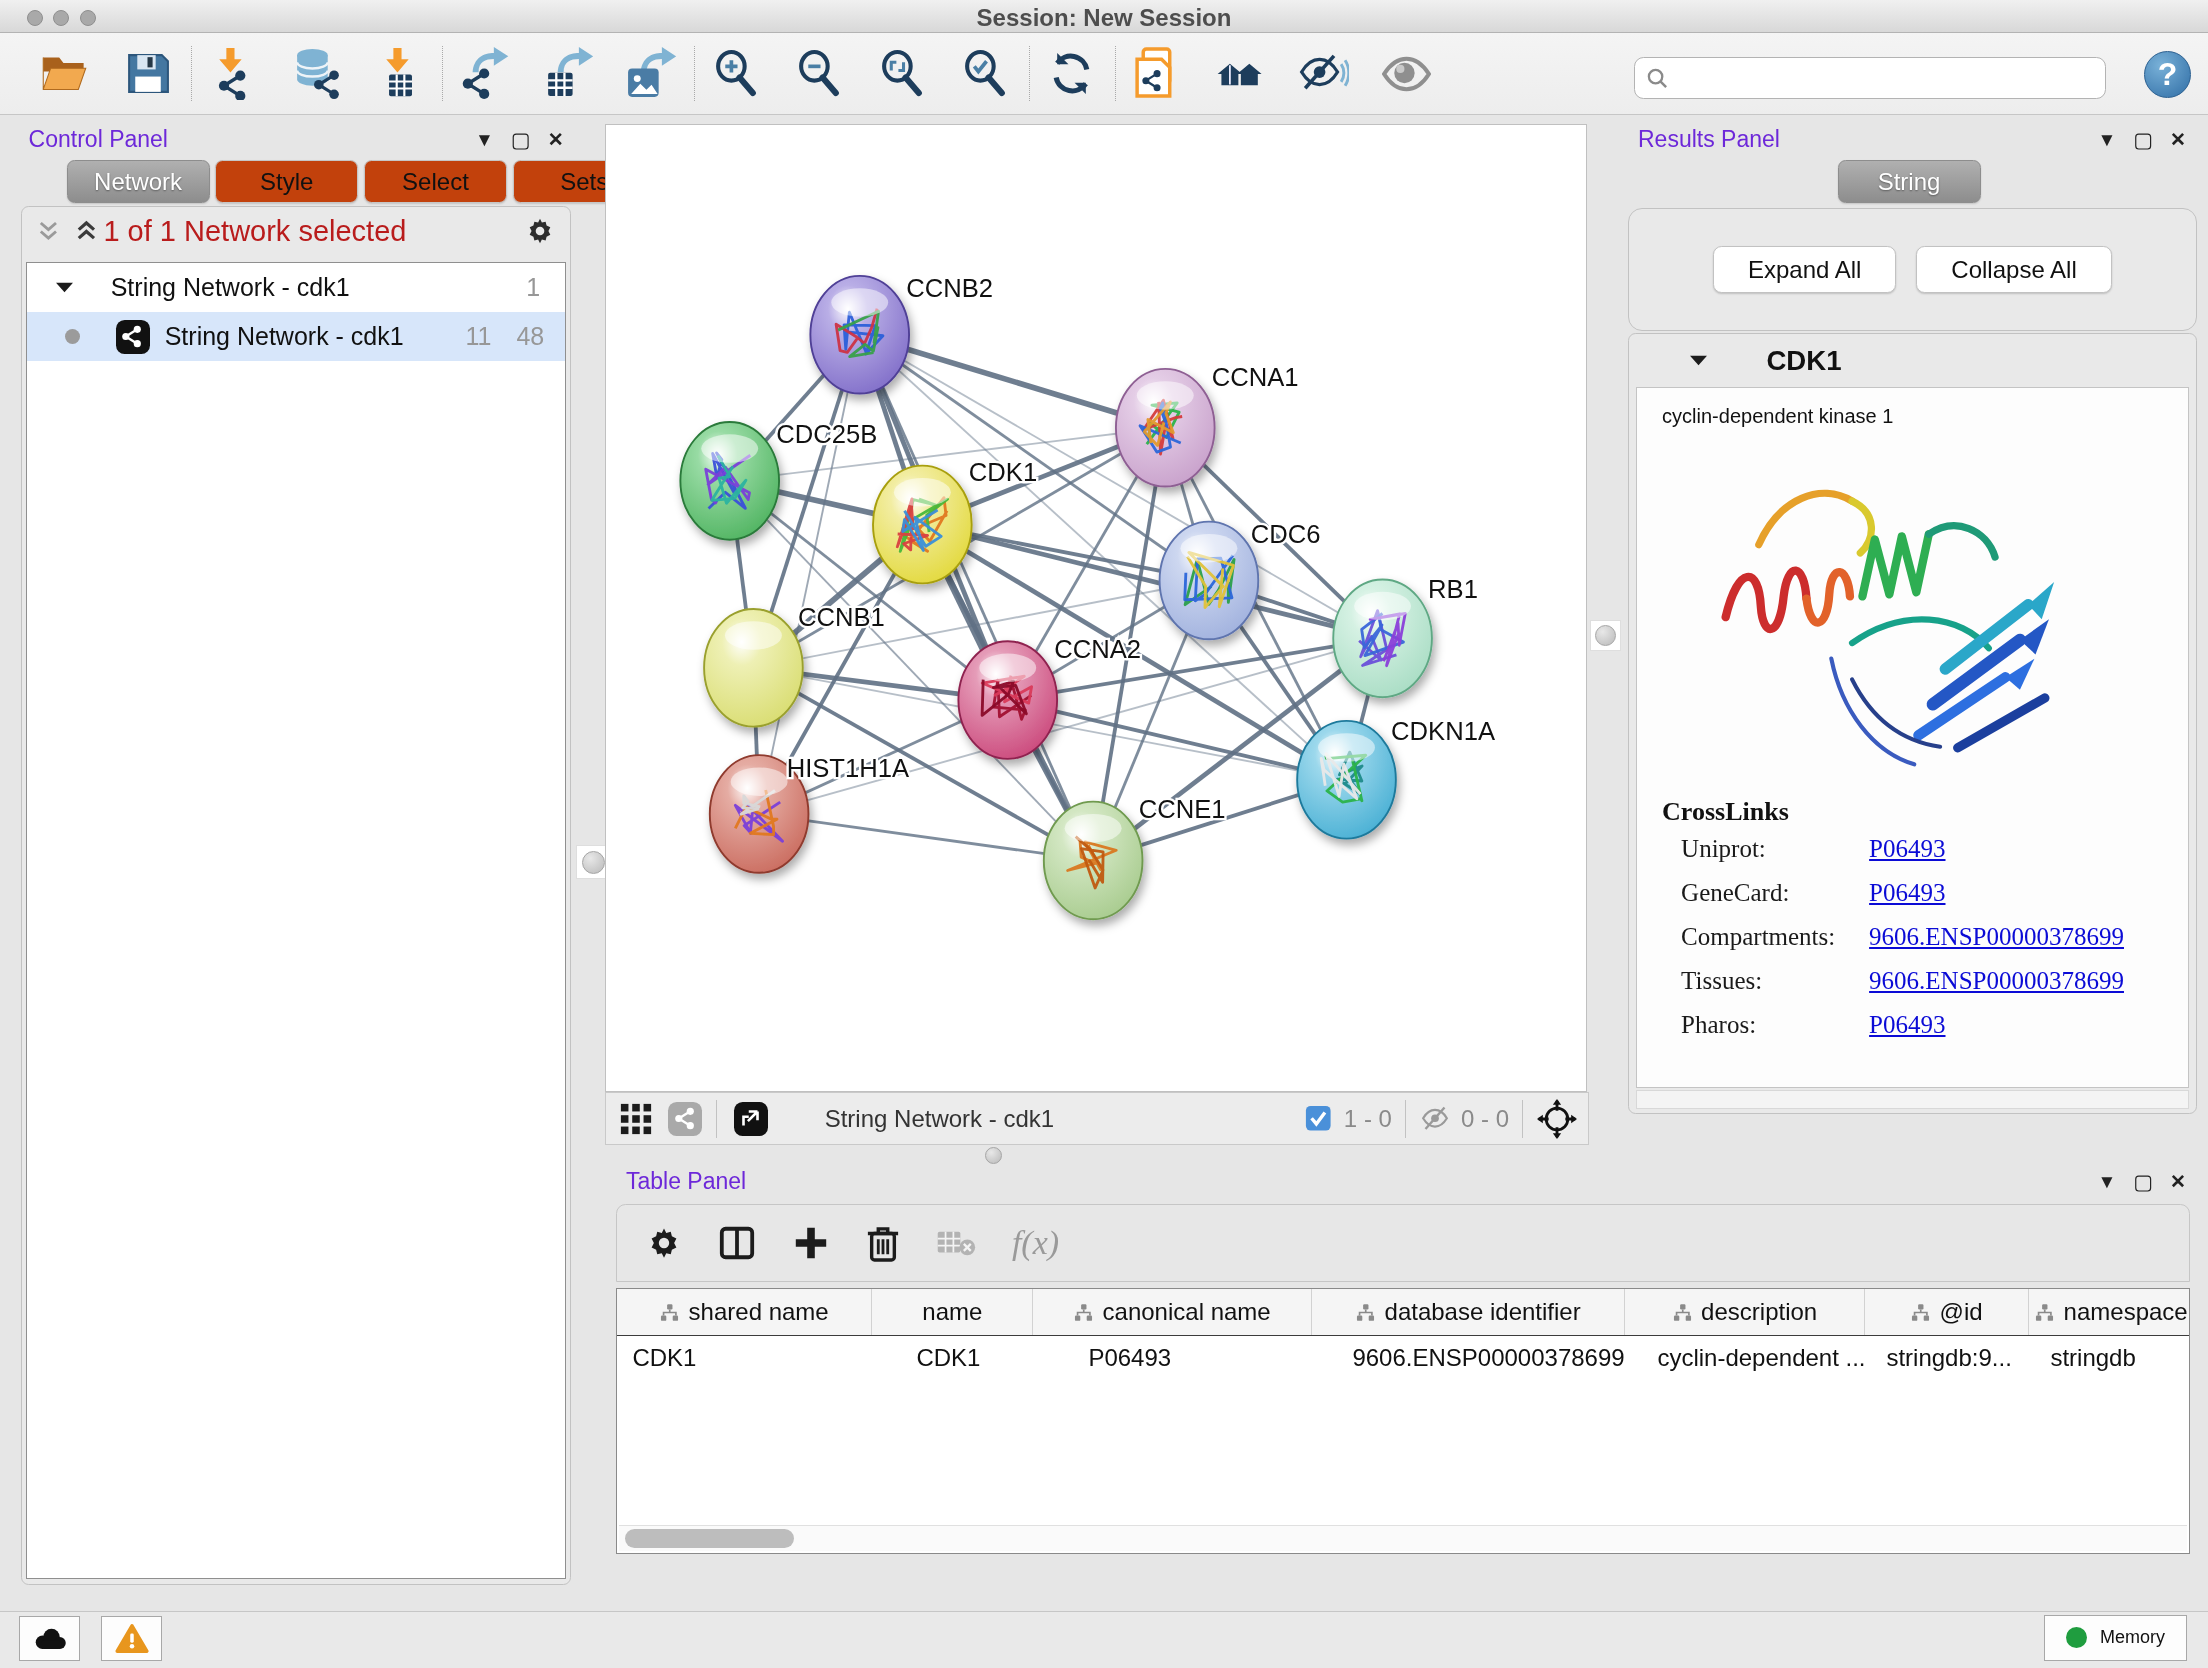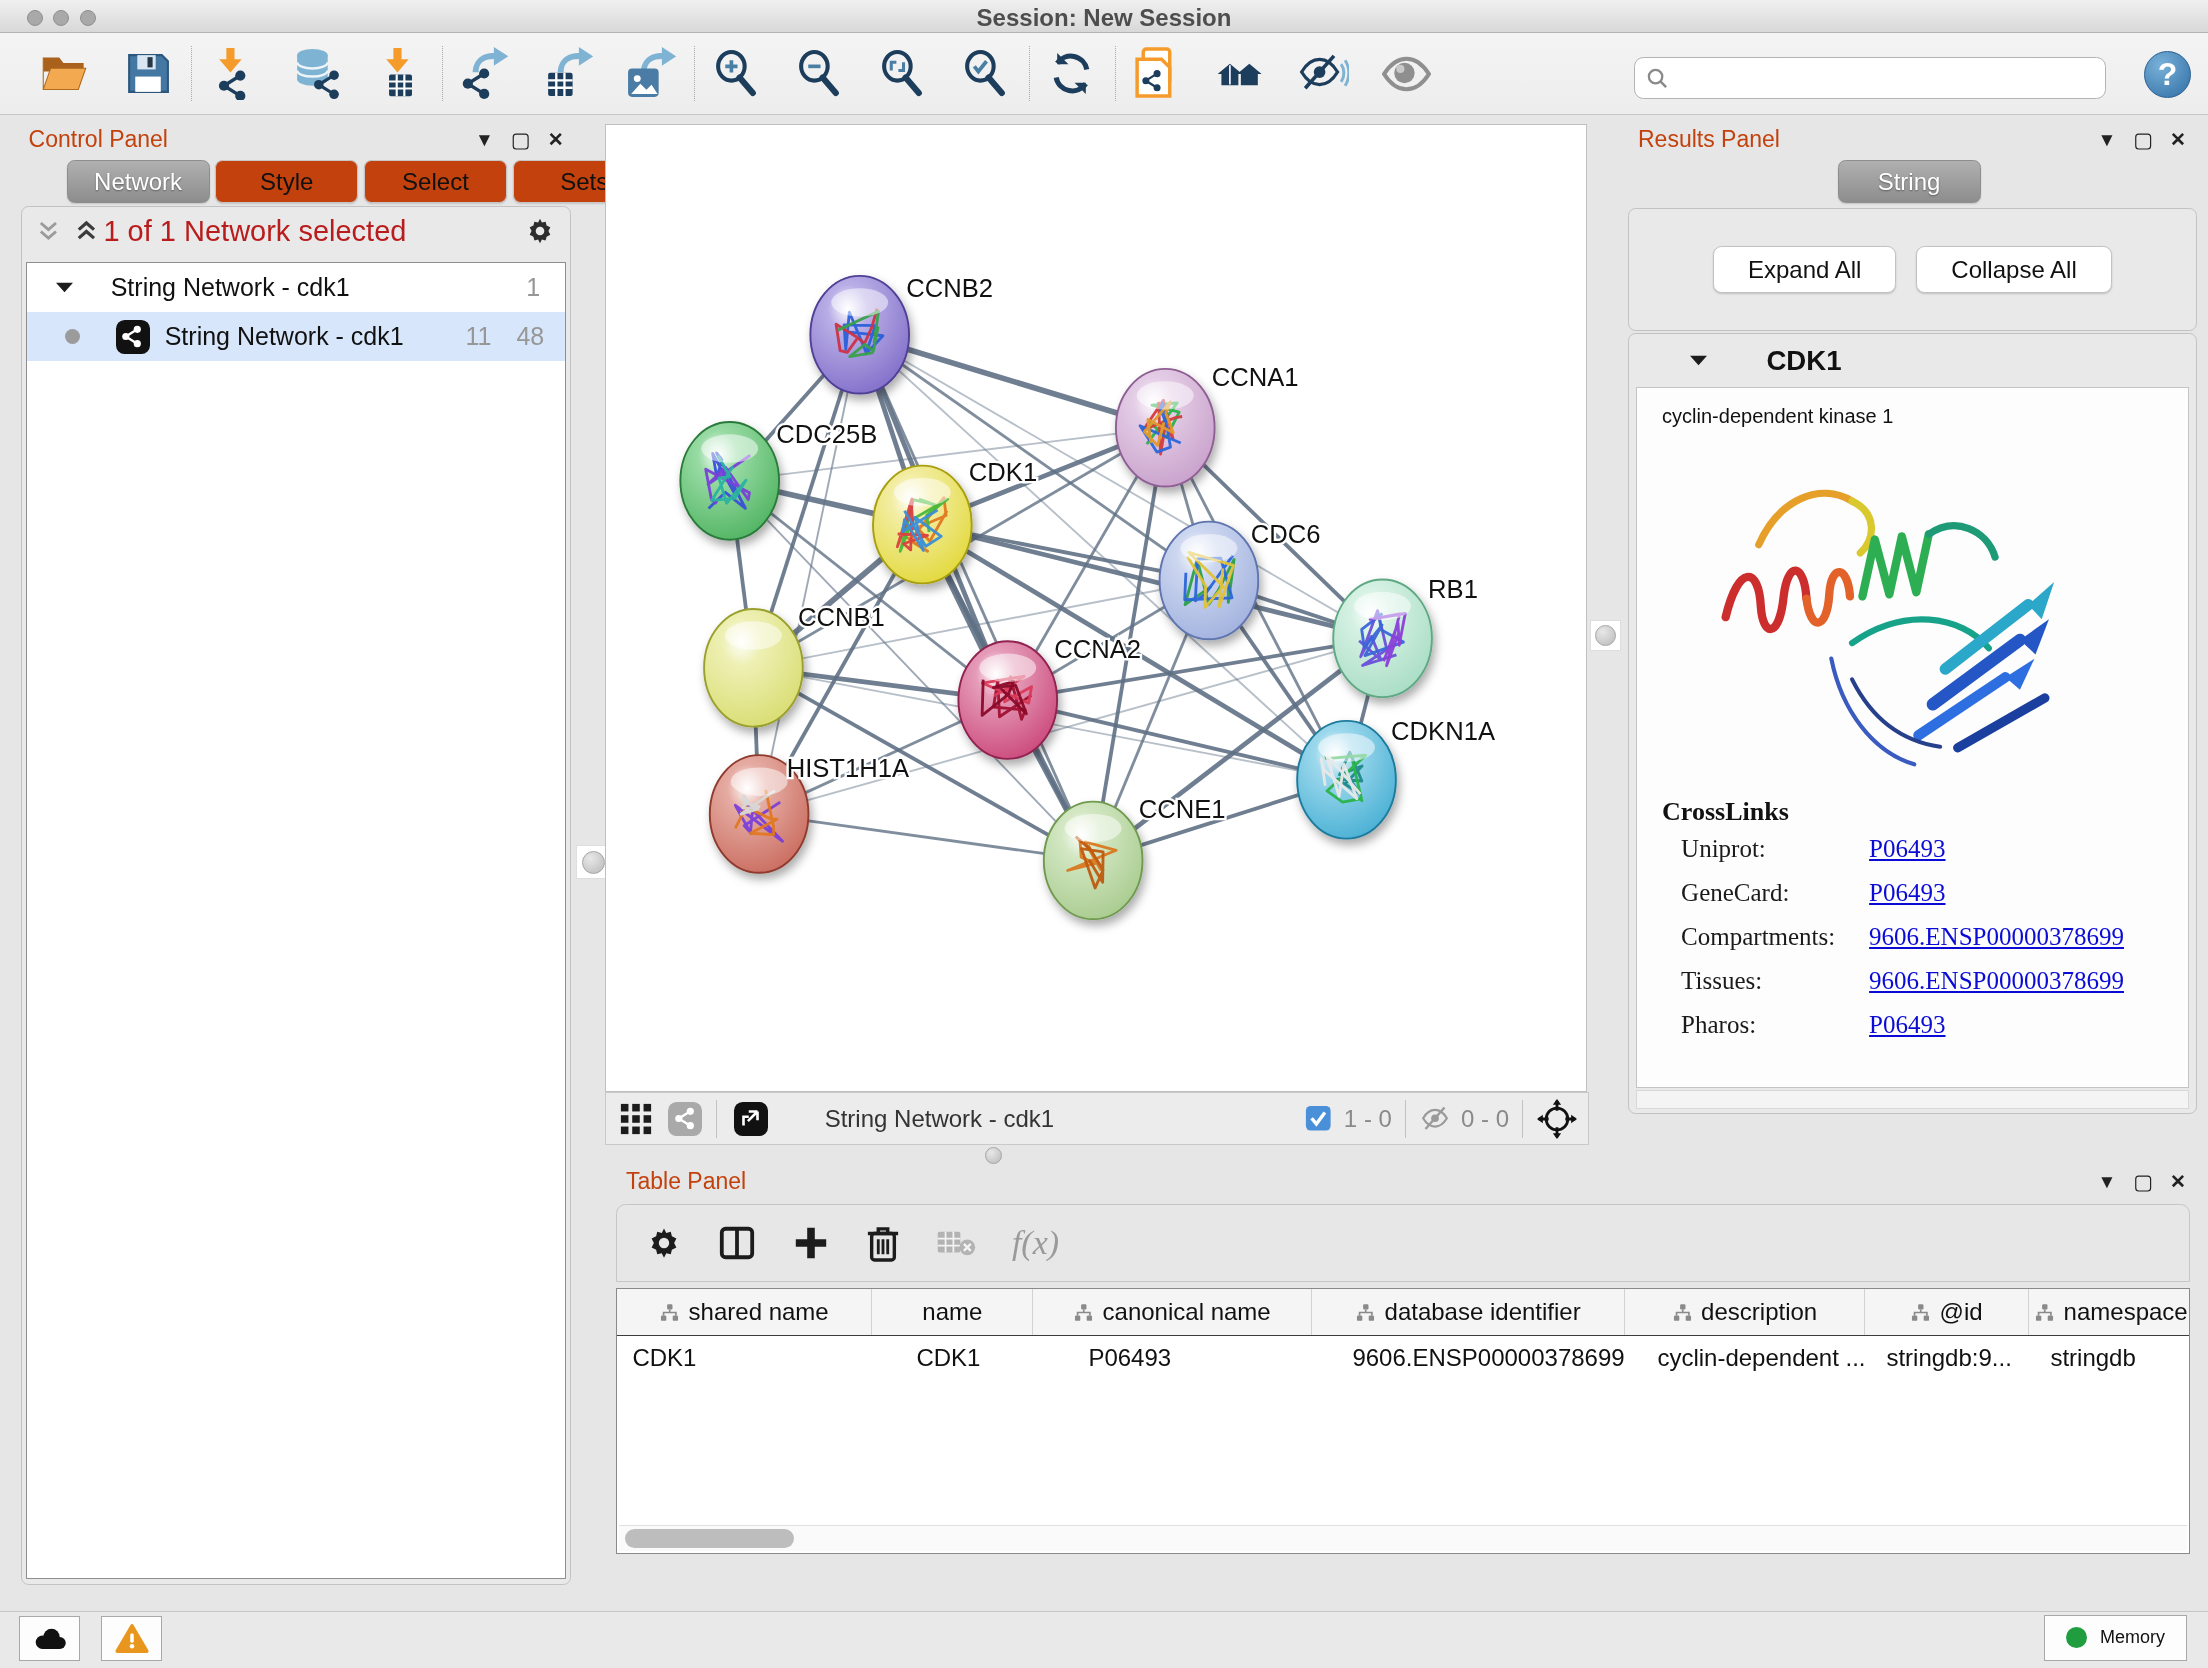--- a/index.html
+++ b/index.html
@@ -19,21 +19,21 @@
   .tbtn{width:53px;height:53px;margin-right:30px;display:flex;align-items:center;justify-content:center;flex:0 0 auto;}
   .tsep{width:0;height:55px;border-left:1.9px dotted #a9a9a9;margin:0 15px 0 -13.3px;flex:0 0 auto;}
   .searchbox{position:absolute;left:1634px;top:57px;width:472px;height:42px;background:#fff;
       border:1px solid #b3b3b3;border-radius:9.5px;display:flex;align-items:center;padding-left:11.4px;box-sizing:border-box;}
   .searchbox input{border:none;outline:none;font-size:23px;width:409px;background:transparent;font-family:inherit;}
   .helpbtn{position:absolute;left:2144px;top:51px;width:45px;height:45px;border-radius:50%;
       background:radial-gradient(circle at 35% 30%,#79b1d8,#2f6da5);color:#fff;font-size:32px;font-weight:bold;
       display:flex;align-items:center;justify-content:center;border:1px solid #2a5f90;}
   
   .phead{position:absolute;left:0;top:0;right:0;height:30px;display:flex;align-items:center;}
-  .ptitle{font-size:23px;color:#c2410c;margin-left:21px;}
+  .ptitle{font-size:23px;color:#6d28d9;margin-left:21px;}
   .picons{margin-left:auto;margin-right:15px;display:flex;gap:17px;align-items:center;}
   .picon{font-size:19px;color:#222;line-height:1;}
   .tabrow{display:flex;gap:5.7px;}
   .tab{min-width:91px;padding:6.7px 25px;background:#c2410c;border:1px solid #c6c6c6;border-radius:7.6px;
        font-size:24px;text-align:center;box-shadow:0 1px 1.9px rgba(0,0,0,.15);}
   .tab.active{background:linear-gradient(#b0b0b0,#8d8d8d);color:#fff;border-color:#8d8d8d;
        text-shadow:0 1px 1.9px rgba(0,0,0,.4);}
   .graybox{background:#e9e9e9;border:1px solid #c2c2c2;border-radius:7.6px;}
   
   .control-panel{left:7.6px;top:124px;width:571px;height:1469px;}
@@ -50,21 +50,21 @@
   .netcanvas{left:605px;top:124px;width:982px;height:968px;background:#fff;border:1px solid #c0c0c0;box-sizing:border-box;}
   .netstatus{left:605px;top:1092px;width:982px;height:51px;background:#ececec;border:1px solid #c9c9c9;
       display:flex;align-items:center;font-size:24px;color:#333;}
   .nsep{width:0;height:38px;border-left:1px solid #c2c2c2;margin:0 13.3px;}
   .knob{position:absolute;width:21px;height:21px;border-radius:50%;
       background:radial-gradient(circle at 35% 30%,#e8e8e8,#b9b9b9);border:1px solid #a5a5a5;}
   .knobbox{position:absolute;background:#fff;border:1px solid #dedede;display:flex;align-items:center;justify-content:center;}
   
   .results-panel{left:1617px;top:124px;width:584px;height:1001px;}
   .rp-tab{position:absolute;top:36px;left:0;right:0;display:flex;justify-content:center;}
-  .rp-buttons{position:absolute;top:84px;left:10.5px;right:3.8px;height:121px;display:flex;gap:20px;align-items:center;justify-content:center;}
+  .rp-buttons{position:absolute;top:84px;left:10.5px;right:3.8px;height:121px;display:flex;gap:20px;align-items:center;justify-content:center;border-radius:14px;}
   .rbtn{background:#fff;border:1px solid #c2c2c2;border-radius:8.6px;font-size:24px;padding:8.6px 34px;
       box-shadow:0 1px 1.9px rgba(0,0,0,.18);}
   .rp-content{position:absolute;top:209px;left:10.5px;right:3.8px;bottom:11.4px;padding:2.9px;}
   .rp-section-head{height:48px;display:flex;align-items:center;gap:57px;padding-left:57px;}
   .rp-gene{font-size:27.6px;font-weight:bold;}
   .rp-inner{position:absolute;top:53px;left:7.6px;right:7.6px;bottom:25px;background:#fdfdfd;border:1px solid #c4c4c4;overflow:hidden;}
   .rp-desc{font-size:20px;margin:17px 0 0 25px;}
   .crosslinks{font-family:"Liberation Serif",serif;margin-left:25px;}
   .cl-title{font-size:26px;font-weight:bold;margin-top:13.3px;}
   .cl-row{display:flex;height:44px;align-items:center;}

